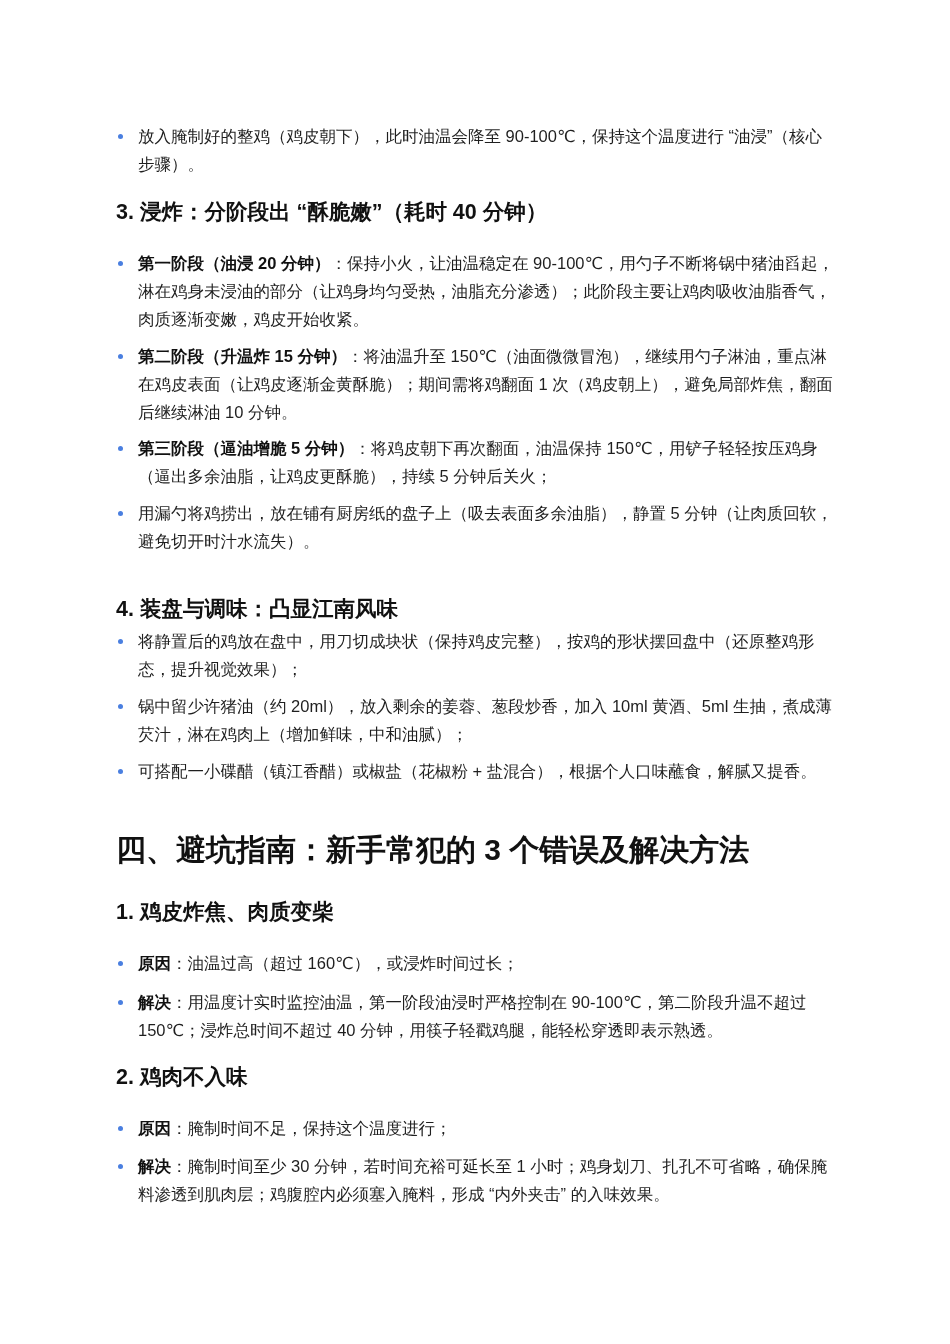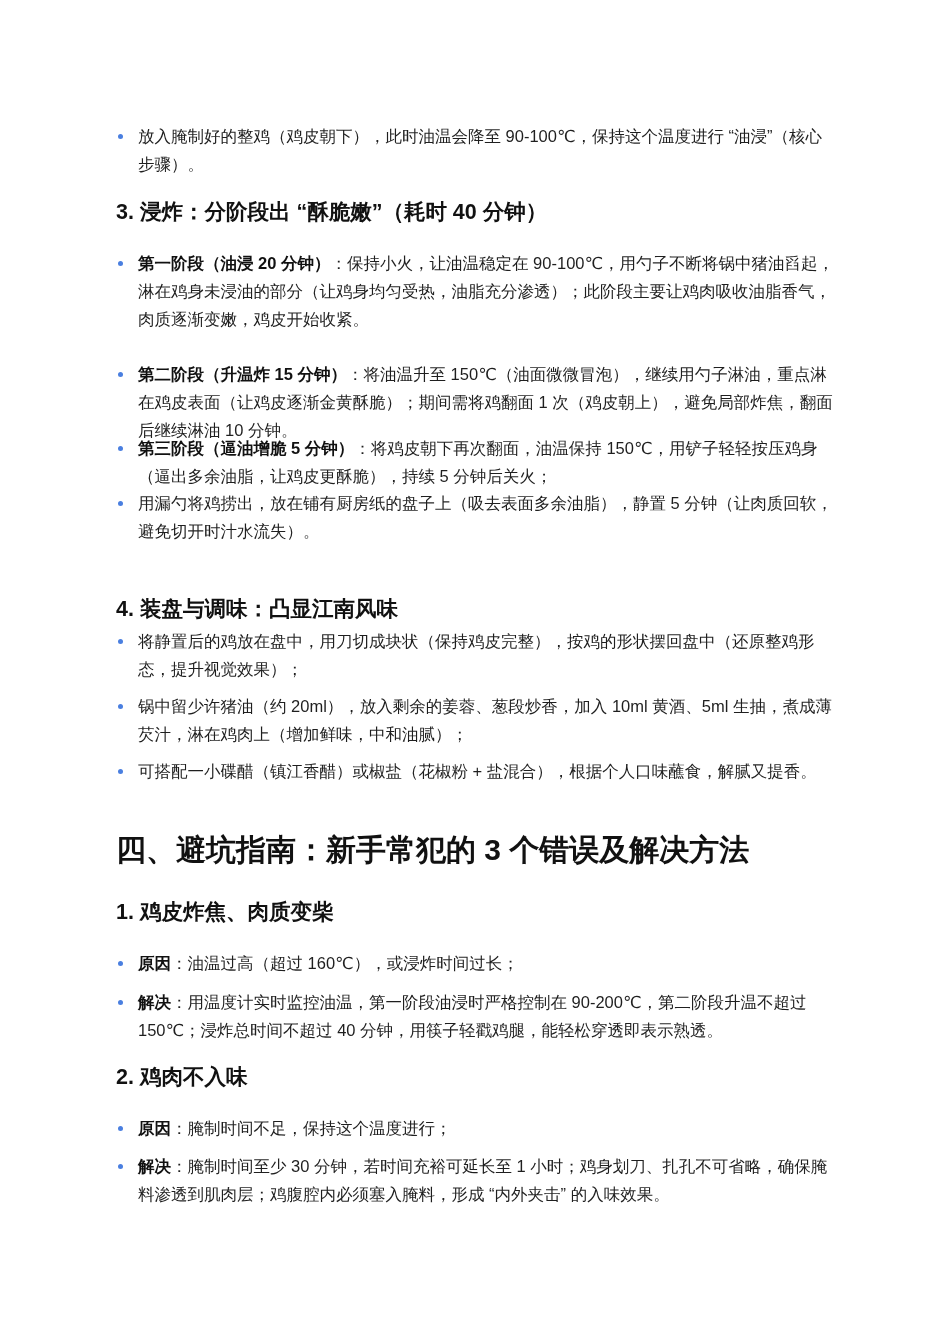--- a/index.html
+++ b/index.html
@@ -14,32 +14,32 @@
 </style>
 </head>
 <body>
 
 <div class="page">
   <div class="li" style="top:114px"><span>放入腌制好的整鸡（鸡皮朝下），此时油温会降至 90-100℃，保持这个温度进行 “油浸”（核心步骤）。</span></div>
 
   <div class="h3" style="top:197px">3. 浸炸：分阶段出 “酥脆嫩”（耗时 40 分钟）</div>
 
   <div class="li" style="top:241px"><b>第一阶段（油浸 20 分钟）</b><span>：保持小火，让油温稳定在 90-100℃，用勺子不断将锅中猪油舀起，淋在鸡身未浸油的部分（让鸡身均匀受热，油脂充分渗透）；此阶段主要让鸡肉吸收油脂香气，肉质逐渐变嫩，鸡皮开始收紧。</span></div>
-  <div class="li" style="top:352px"><b>第二阶段（升温炸 15 分钟）</b><span>：将油温升至 150℃（油面微微冒泡），继续用勺子淋油，重点淋在鸡皮表面（让鸡皮逐渐金黄酥脆）；期间需将鸡翻面 1 次（鸡皮朝上），避免局部炸焦，翻面后继续淋油 10 分钟。</span></div>
+  <div class="li" style="top:334px"><b>第二阶段（升温炸 15 分钟）</b><span>：将油温升至 150℃（油面微微冒泡），继续用勺子淋油，重点淋在鸡皮表面（让鸡皮逐渐金黄酥脆）；期间需将鸡翻面 1 次（鸡皮朝上），避免局部炸焦，翻面后继续淋油 10 分钟。</span></div>
   <div class="li" style="top:426px"><b>第三阶段（逼油增脆 5 分钟）</b><span>：将鸡皮朝下再次翻面，油温保持 150℃，用铲子轻轻按压鸡身（逼出多余油脂，让鸡皮更酥脆），持续 5 分钟后关火；</span></div>
-  <div class="li" style="top:481px"><span>用漏勺将鸡捞出，放在铺有厨房纸的盘子上（吸去表面多余油脂），静置 5 分钟（让肉质回软，避免切开时汁水流失）。</span></div>
+  <div class="li" style="top:491px"><span>用漏勺将鸡捞出，放在铺有厨房纸的盘子上（吸去表面多余油脂），静置 5 分钟（让肉质回软，避免切开时汁水流失）。</span></div>
 
   <div class="h3" style="top:594px">4. 装盘与调味：凸显江南风味</div>
 
   <div class="li" style="top:619px"><span>将静置后的鸡放在盘中，用刀切成块状（保持鸡皮完整），按鸡的形状摆回盘中（还原整鸡形态，提升视觉效果）；</span></div>
   <div class="li" style="top:684px"><span>锅中留少许猪油（约 20ml），放入剩余的姜蓉、葱段炒香，加入 10ml 黄酒、5ml 生抽，煮成薄芡汁，淋在鸡肉上（增加鲜味，中和油腻）；</span></div>
   <div class="li" style="top:749px"><span>可搭配一小碟醋（镇江香醋）或椒盐（花椒粉 + 盐混合），根据个人口味蘸食，解腻又提香。</span></div>
 
   <div class="h2" style="top:833px">四、避坑指南：新手常犯的 3 个错误及解决方法</div>
 
   <div class="h3" style="top:897px">1. 鸡皮炸焦、肉质变柴</div>
   <div class="li" style="top:941px"><b>原因</b><span>：油温过高（超过 160℃），或浸炸时间过长；</span></div>
-  <div class="li" style="top:980px"><b>解决</b><span>：用温度计实时监控油温，第一阶段油浸时严格控制在 90-200℃，第二阶段升温不超过 150℃；浸炸总时间不超过 40 分钟，用筷子轻戳鸡腿，能轻松穿透即表示熟透。</span></div>
+  <div class="li" style="top:980px"><b>解决</b><span>：用温度计实时监控油温，第一阶段油浸时严格控制在 90-100℃，第二阶段升温不超过 150℃；浸炸总时间不超过 40 分钟，用筷子轻戳鸡腿，能轻松穿透即表示熟透。</span></div>
 
   <div class="h3" style="top:1062px">2. 鸡肉不入味</div>
   <div class="li" style="top:1106px"><b>原因</b><span>：腌制时间不足，保持这个温度进行；</span></div>
   <div class="li" style="top:1144px"><b>解决</b><span>：腌制时间至少 30 分钟，若时间充裕可延长至 1 小时；鸡身划刀、扎孔不可省略，确保腌料渗透到肌肉层；鸡腹腔内必须塞入腌料，形成 “内外夹击” 的入味效果。</span></div>
 </div>
 
 </body></html>

